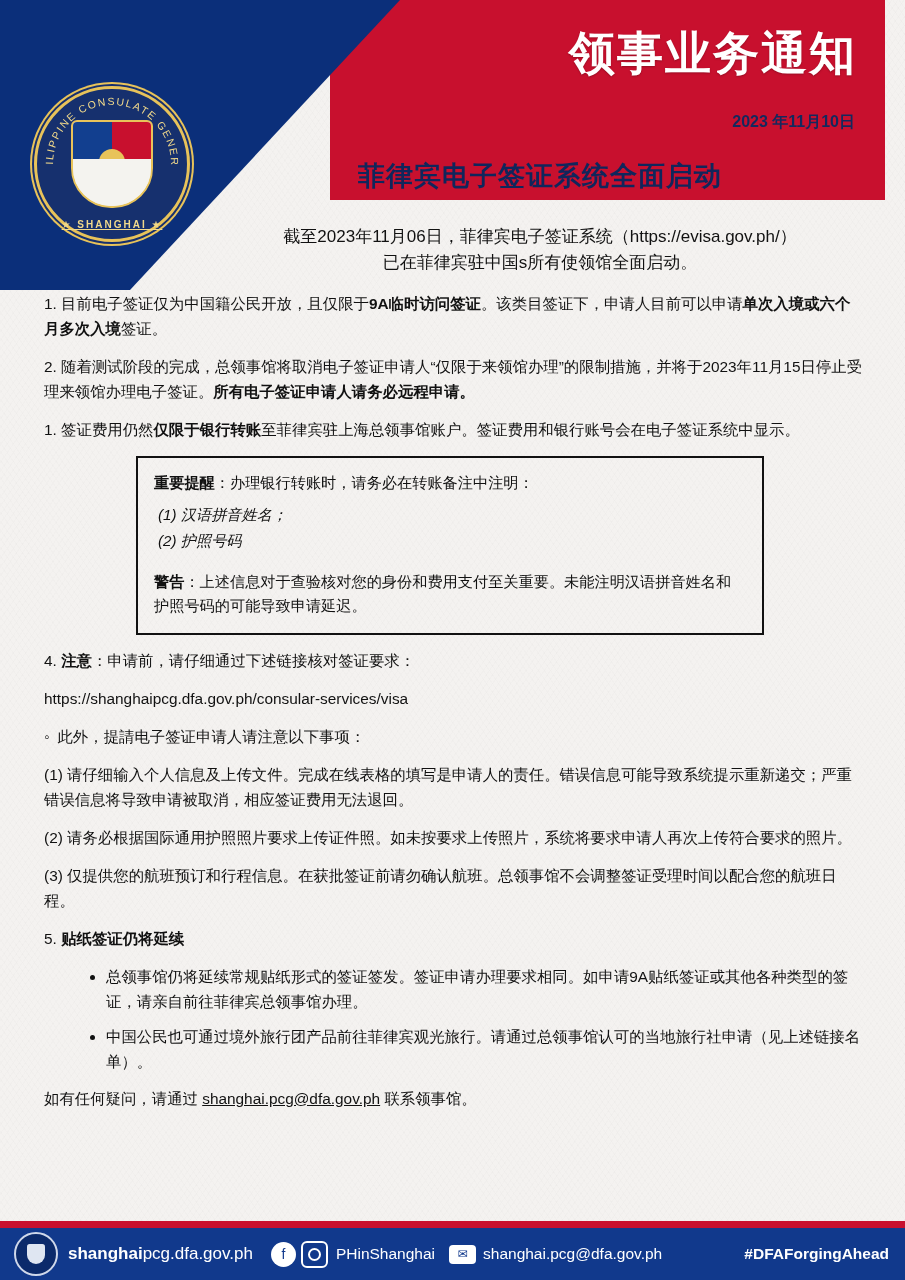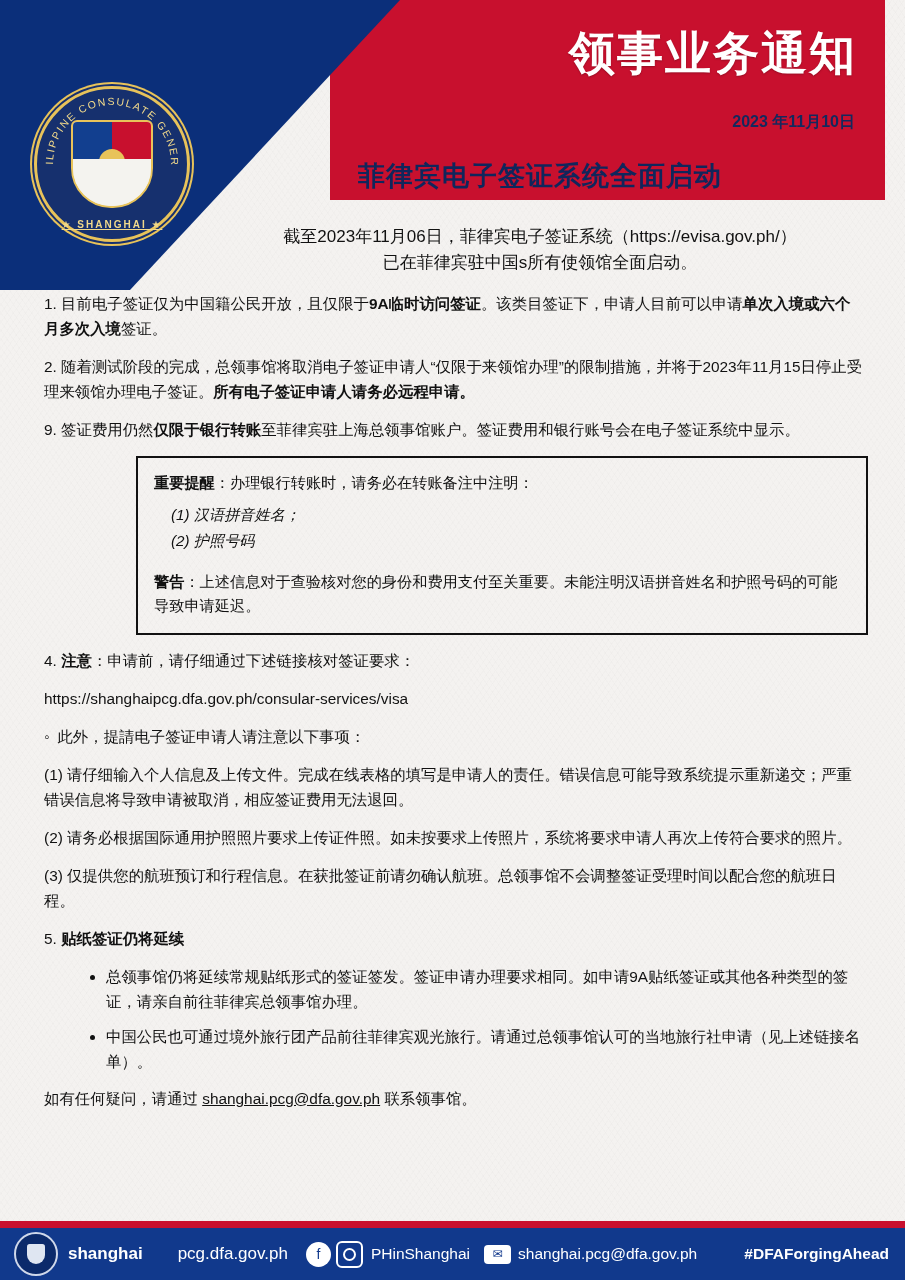--- a/index.html
+++ b/index.html
@@ -170,29 +170,29 @@
     line-height: 1.62;
     color: #111;
   }
   .body p {
     margin: 0 0 13px 0;
   }
   .b { font-weight: bold; }
 
   .notice-box {
     margin: 6px 0 14px 92px;
-    width: 732px;
+    width: 628px;
     border: 2px solid #111;
     padding: 13px 16px 15px 16px;
     box-sizing: border-box;
     line-height: 1.6;
     font-size: 15.2px;
   }
   .notice-box .line { margin: 0 0 8px 0; }
-  .notice-box .item { margin: 0 0 2px 17px; }
+  .notice-box .item { margin: 0 0 2px 4px; }
   .notice-box .it { font-style: italic; }
   .notice-box .warn { margin-top: 16px; }
 
   .indent1 { margin-left: 40px; }
   .indent2 { margin-left: 66px; }
   .indent3 { margin-left: 84px; }
 
   .link {
     color: #111;
     text-decoration: none;
@@ -249,21 +249,21 @@
     width: 18px; height: 20px;
     border-radius: 3px 3px 10px 10px;
     background: #dfe6f2;
   }
   .footer .site {
     font-weight: bold;
     font-size: 17px;
     margin-right: 18px;
     white-space: nowrap;
   }
-  .footer .site .light { font-weight: normal; padding-left: 35px; }
+  .footer .site .light { font-weight: normal; }
   .icon-circle {
     width: 25px; height: 25px;
     border-radius: 50%;
     background: #ffffff;
     color: #11398c;
     display: inline-flex;
     align-items: center;
     justify-content: center;
     font-size: 14px;
     margin-right: 5px;
@@ -343,21 +343,21 @@
       <div>已在菲律宾驻中国s所有使领馆全面启动。</div>
     </div>
   </div>
 
   <div class="body">
 
     <p><span>1. 目前电子签证仅为中国籍公民开放，且仅限于</span><span class="b">9A临时访问签证</span><span>。该类目签证下，申请人目前可以申请</span><span class="b">单次入境或六个月多次入境</span><span>签证。</span></p>
 
     <p><span>2. 随着测试阶段的完成，总领事馆将取消电子签证申请人“仅限于来领馆办理”的限制措施，并将于2023年11月15日停止受理来领馆办理电子签证。</span><span class="b">所有电子签证申请人请务必远程申请。</span></p>
 
-    <p><span>9. 签证费用仍然</span><span class="b">仅限于银行转账</span><span>至菲律宾驻上海总领事馆账户。签证费用和银行账号会在电子签证系统中显示。</span></p>
+    <p><span>1. 签证费用仍然</span><span class="b">仅限于银行转账</span><span>至菲律宾驻上海总领事馆账户。签证费用和银行账号会在电子签证系统中显示。</span></p>
 
     <div class="notice-box">
       <div class="line"><span class="b">重要提醒</span><span>：办理银行转账时，请务必在转账备注中注明：</span></div>
       <div class="item it">(1)  汉语拼音姓名；</div>
       <div class="item it">(2)  护照号码</div>
       <div class="warn"><span class="b">警告</span><span>：上述信息对于查验核对您的身份和费用支付至关重要。未能注明汉语拼音姓名和护照号码的可能导致申请延迟。</span></div>
     </div>
 
     <p><span>4. </span><span class="b">注意</span><span>：申请前，请仔细通过下述链接核对签证要求：</span></p>
 

